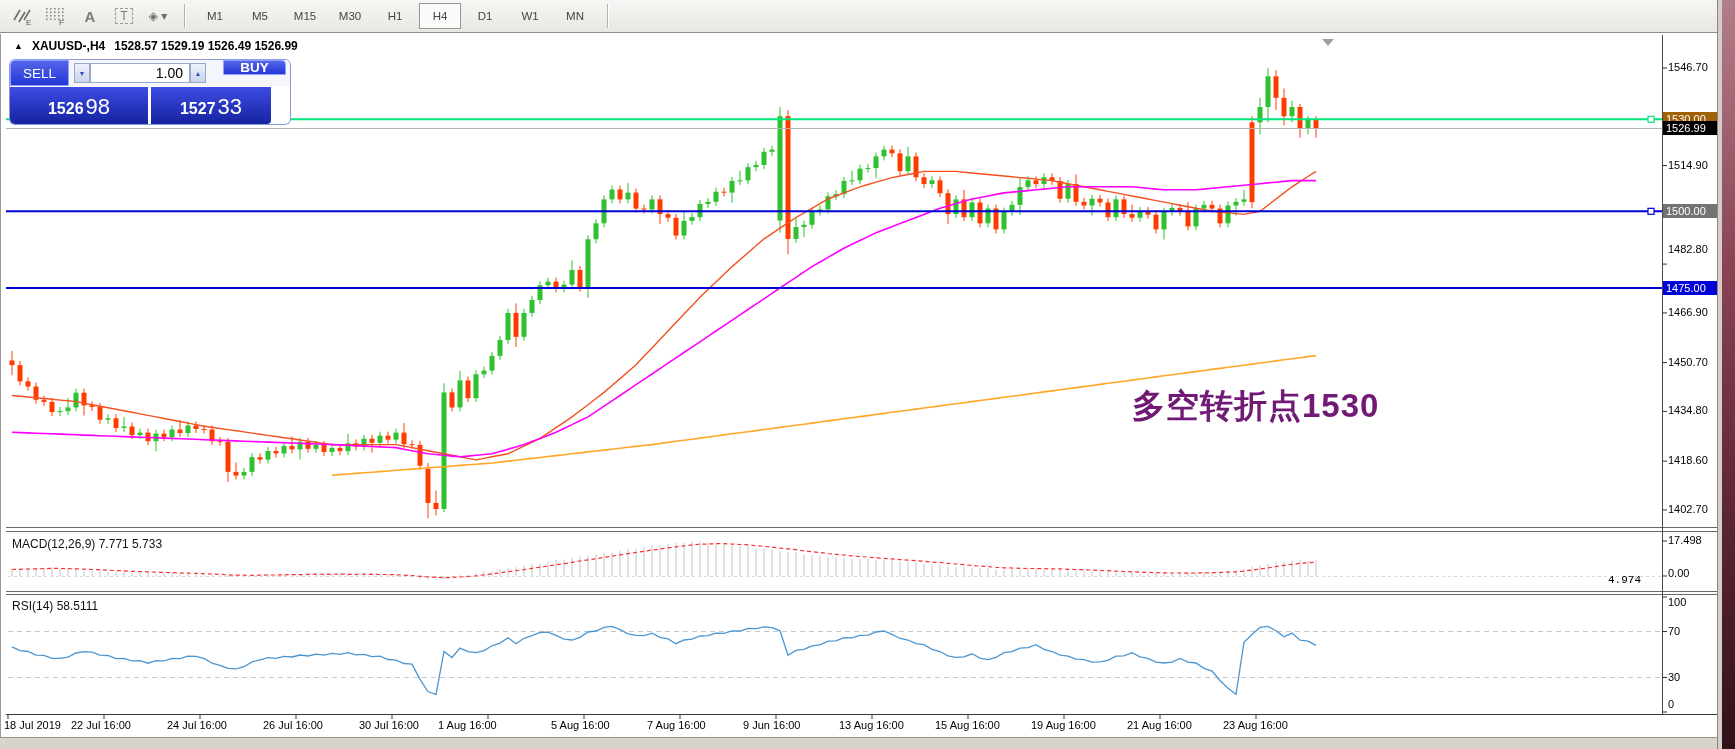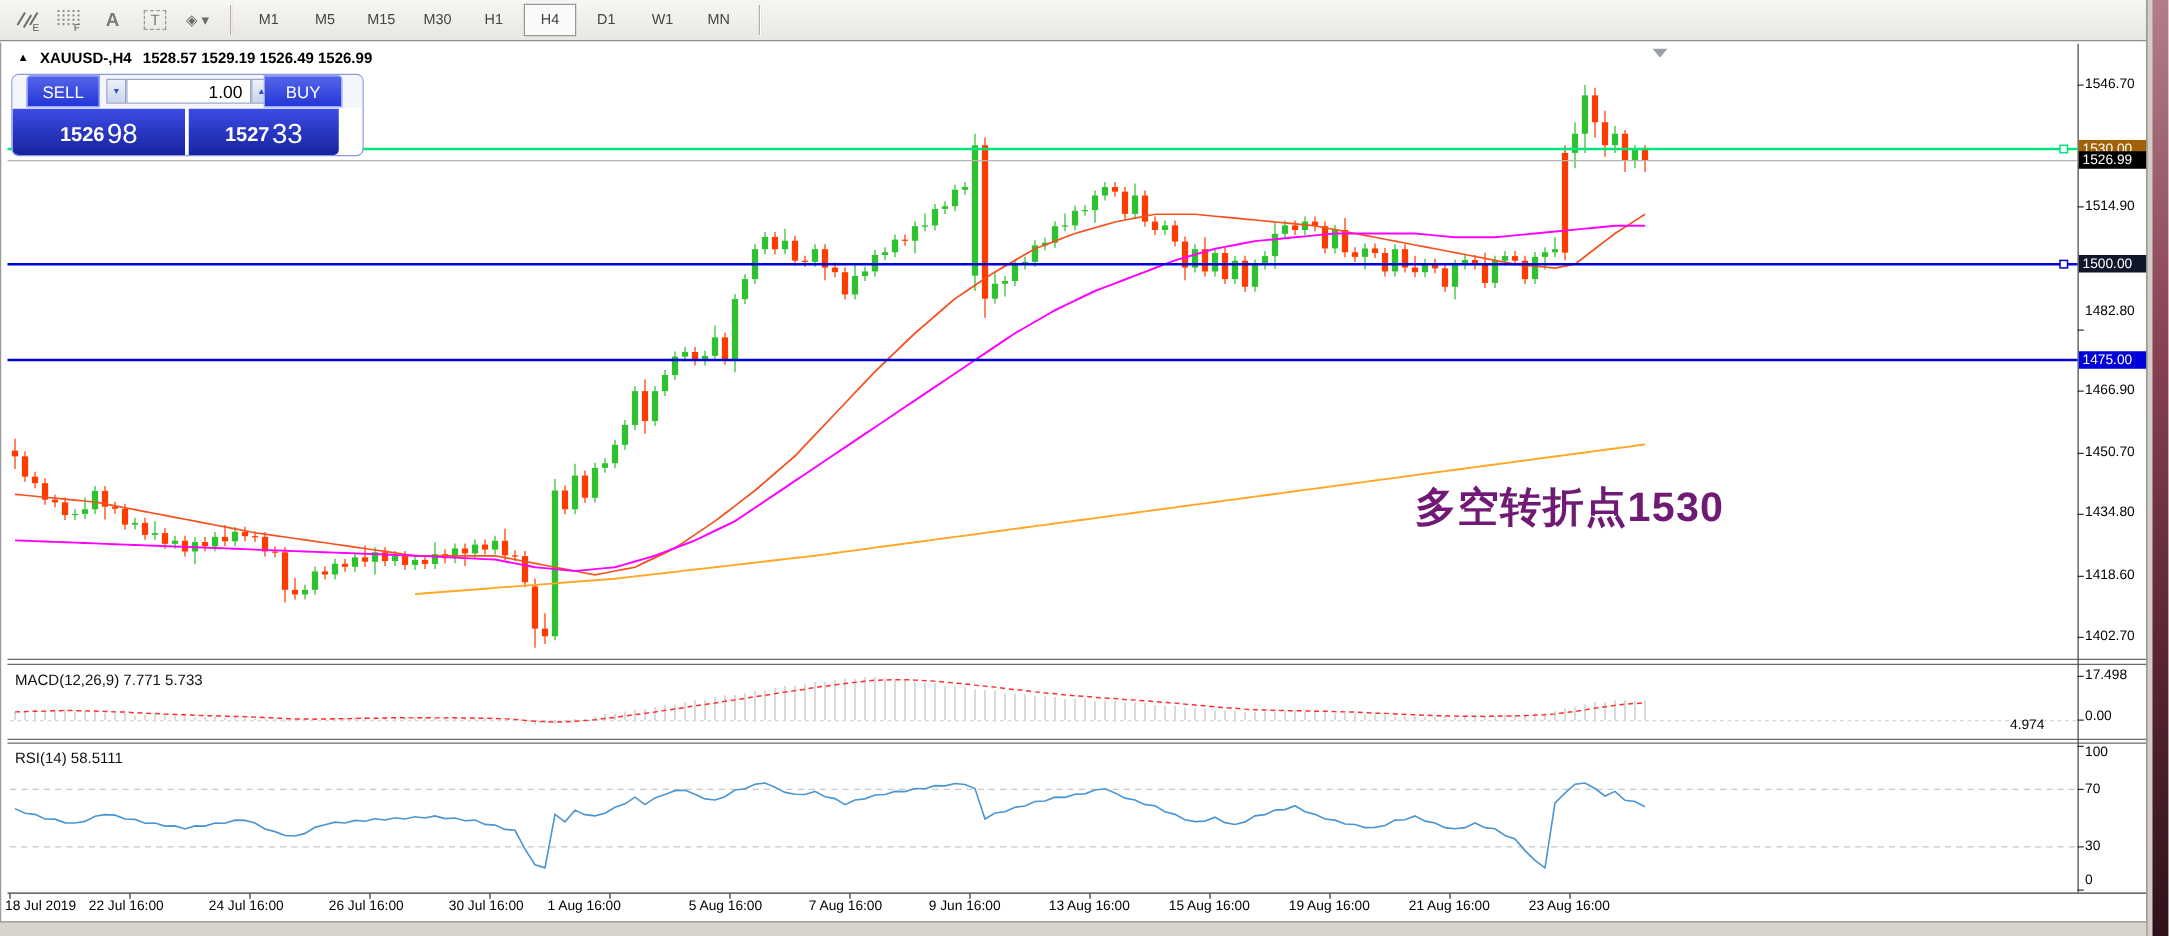--- a/index.html
+++ b/index.html
@@ -30,22 +30,22 @@
   .price-tag{position:absolute;left:1663px;width:56px;height:14px;line-height:14px;
     font-size:11px;color:#fff;padding-left:3px;box-sizing:border-box;white-space:nowrap;}
   .ind-label{position:absolute;left:12px;font-size:12px;color:#111;}
   #annotation{position:absolute;left:1132px;top:384px;font-size:33px;font-weight:700;color:#ff2318;letter-spacing:1px;}
   
   #trade-panel{position:absolute;left:10px;top:60px;width:280px;height:64px;border-radius:5px;
     background:#fff;box-shadow:0 0 0 1px #8a9ae0;overflow:hidden;}
   .tp-row1{position:absolute;left:0;top:0;width:280px;height:26px;background:#f4f6fb;display:flex;}
   .tp-btn{color:#fff;font-size:13.5px;display:flex;align-items:center;justify-content:center;
     background:linear-gradient(#5565ea,#2436d6);border:1px solid #8fa0ff;box-sizing:border-box;}
-  #sell-btn{width:59px;border-radius:4px 0 0 0;margin-left:11px;}
-  #buy-btn{position:absolute;right:16px;top:0;width:63px;height:26px;border-radius:0 4px 0 0;}
+  #sell-btn{width:59px;border-radius:4px 0 0 0;}
+  #buy-btn{position:absolute;right:4px;top:0;width:63px;height:15px;border-radius:0 4px 0 0;font-weight:bold;}
   .spin{width:16px;height:20px;margin-top:3px;background:linear-gradient(#eef2fa,#c9d4ec);
     border:1px solid #9aa8c8;font-size:7px;color:#3050c8;display:flex;align-items:center;justify-content:center;box-sizing:border-box;}
   #vol-input{width:100px;height:20px;margin-top:3px;border:1px solid #9aa8c8;font-size:14px;
     text-align:right;padding-right:6px;font-family:"Liberation Sans",sans-serif;box-sizing:border-box;}
   .tp-price{position:absolute;top:27px;height:37px;background:linear-gradient(#3c4ce4,#16239f);
     color:#fff;display:flex;align-items:flex-end;justify-content:center;padding-bottom:2px;box-sizing:border-box;}
   #sell-price{left:0;width:138px;border-radius:0 0 0 4px;}
   #buy-price{left:141px;width:120px;border-radius:0 0 4px 0;}
   .p-small{font-size:16px;font-weight:700;line-height:26px;margin-right:2px;}
   .p-big{font-size:22px;font-weight:400;line-height:31px;}
@@ -691,33 +691,33 @@
   </div>
 
   <div class="ind-label" style="top:537px;">MACD(12,26,9) 7.771 5.733</div>
   <div class="ind-label" style="top:599px;">RSI(14) 58.5111</div>
 
   <div id="annotation" style="color: #701a75;">多空转折点1530</div>
 
   <div id="labels">
       <div class="price-tag" style="top: 112.252px; background: #a16207;">1530.00</div>
       <div class="price-tag" style="top: 121.49px; background: rgb(0, 0, 0);">1526.99</div>
-      <div class="price-tag" style="top: 204.322px; background: #0f172a;">1500.00</div>
+      <div class="price-tag" style="top: 204.322px; background: #737373;">1500.00</div>
       <div class="price-tag" style="top: 281.047px; background: rgb(0, 0, 216);">1475.00</div>
       <div class="scale-label" style="top: 61px;">1546.70</div>
       <div class="scale-label" style="top: 158.594px;">1514.90</div>
       <div class="scale-label" style="top: 243px;">1482.80</div>
       <div class="scale-label" style="top: 305.906px;">1466.90</div>
       <div class="scale-label" style="top: 355.624px;">1450.70</div>
       <div class="scale-label" style="top: 404.421px;">1434.80</div>
       <div class="scale-label" style="top: 454.139px;">1418.60</div>
       <div class="scale-label" style="top: 502.936px;">1402.70</div>
       <div class="scale-label" style="top: 534.004px;">17.498</div>
       <div class="scale-label" style="top: 567px;">0.00</div>
-      <div class="scale-label" style="top: 574px; left: 1608px;">4.974</div>
+      <div class="scale-label" style="top: 574px; left: 1608px; font-family: Liberation Mono, monospace;">4.974</div>
       <div class="scale-label" style="top: 596px;">100</div>
       <div class="scale-label" style="top: 624.5px;">70</div>
       <div class="scale-label" style="top: 670.5px;">30</div>
       <div class="scale-label" style="top: 698px;">0</div>
       <div class="time-label" style="left: 4px;">18 Jul 2019</div>
       <div class="time-label" style="left: 71px;">22 Jul 16:00</div>
       <div class="time-label" style="left: 167px;">24 Jul 16:00</div>
       <div class="time-label" style="left: 263px;">26 Jul 16:00</div>
       <div class="time-label" style="left: 359px;">30 Jul 16:00</div>
       <div class="time-label" style="left: 438px;">1 Aug 16:00</div>

